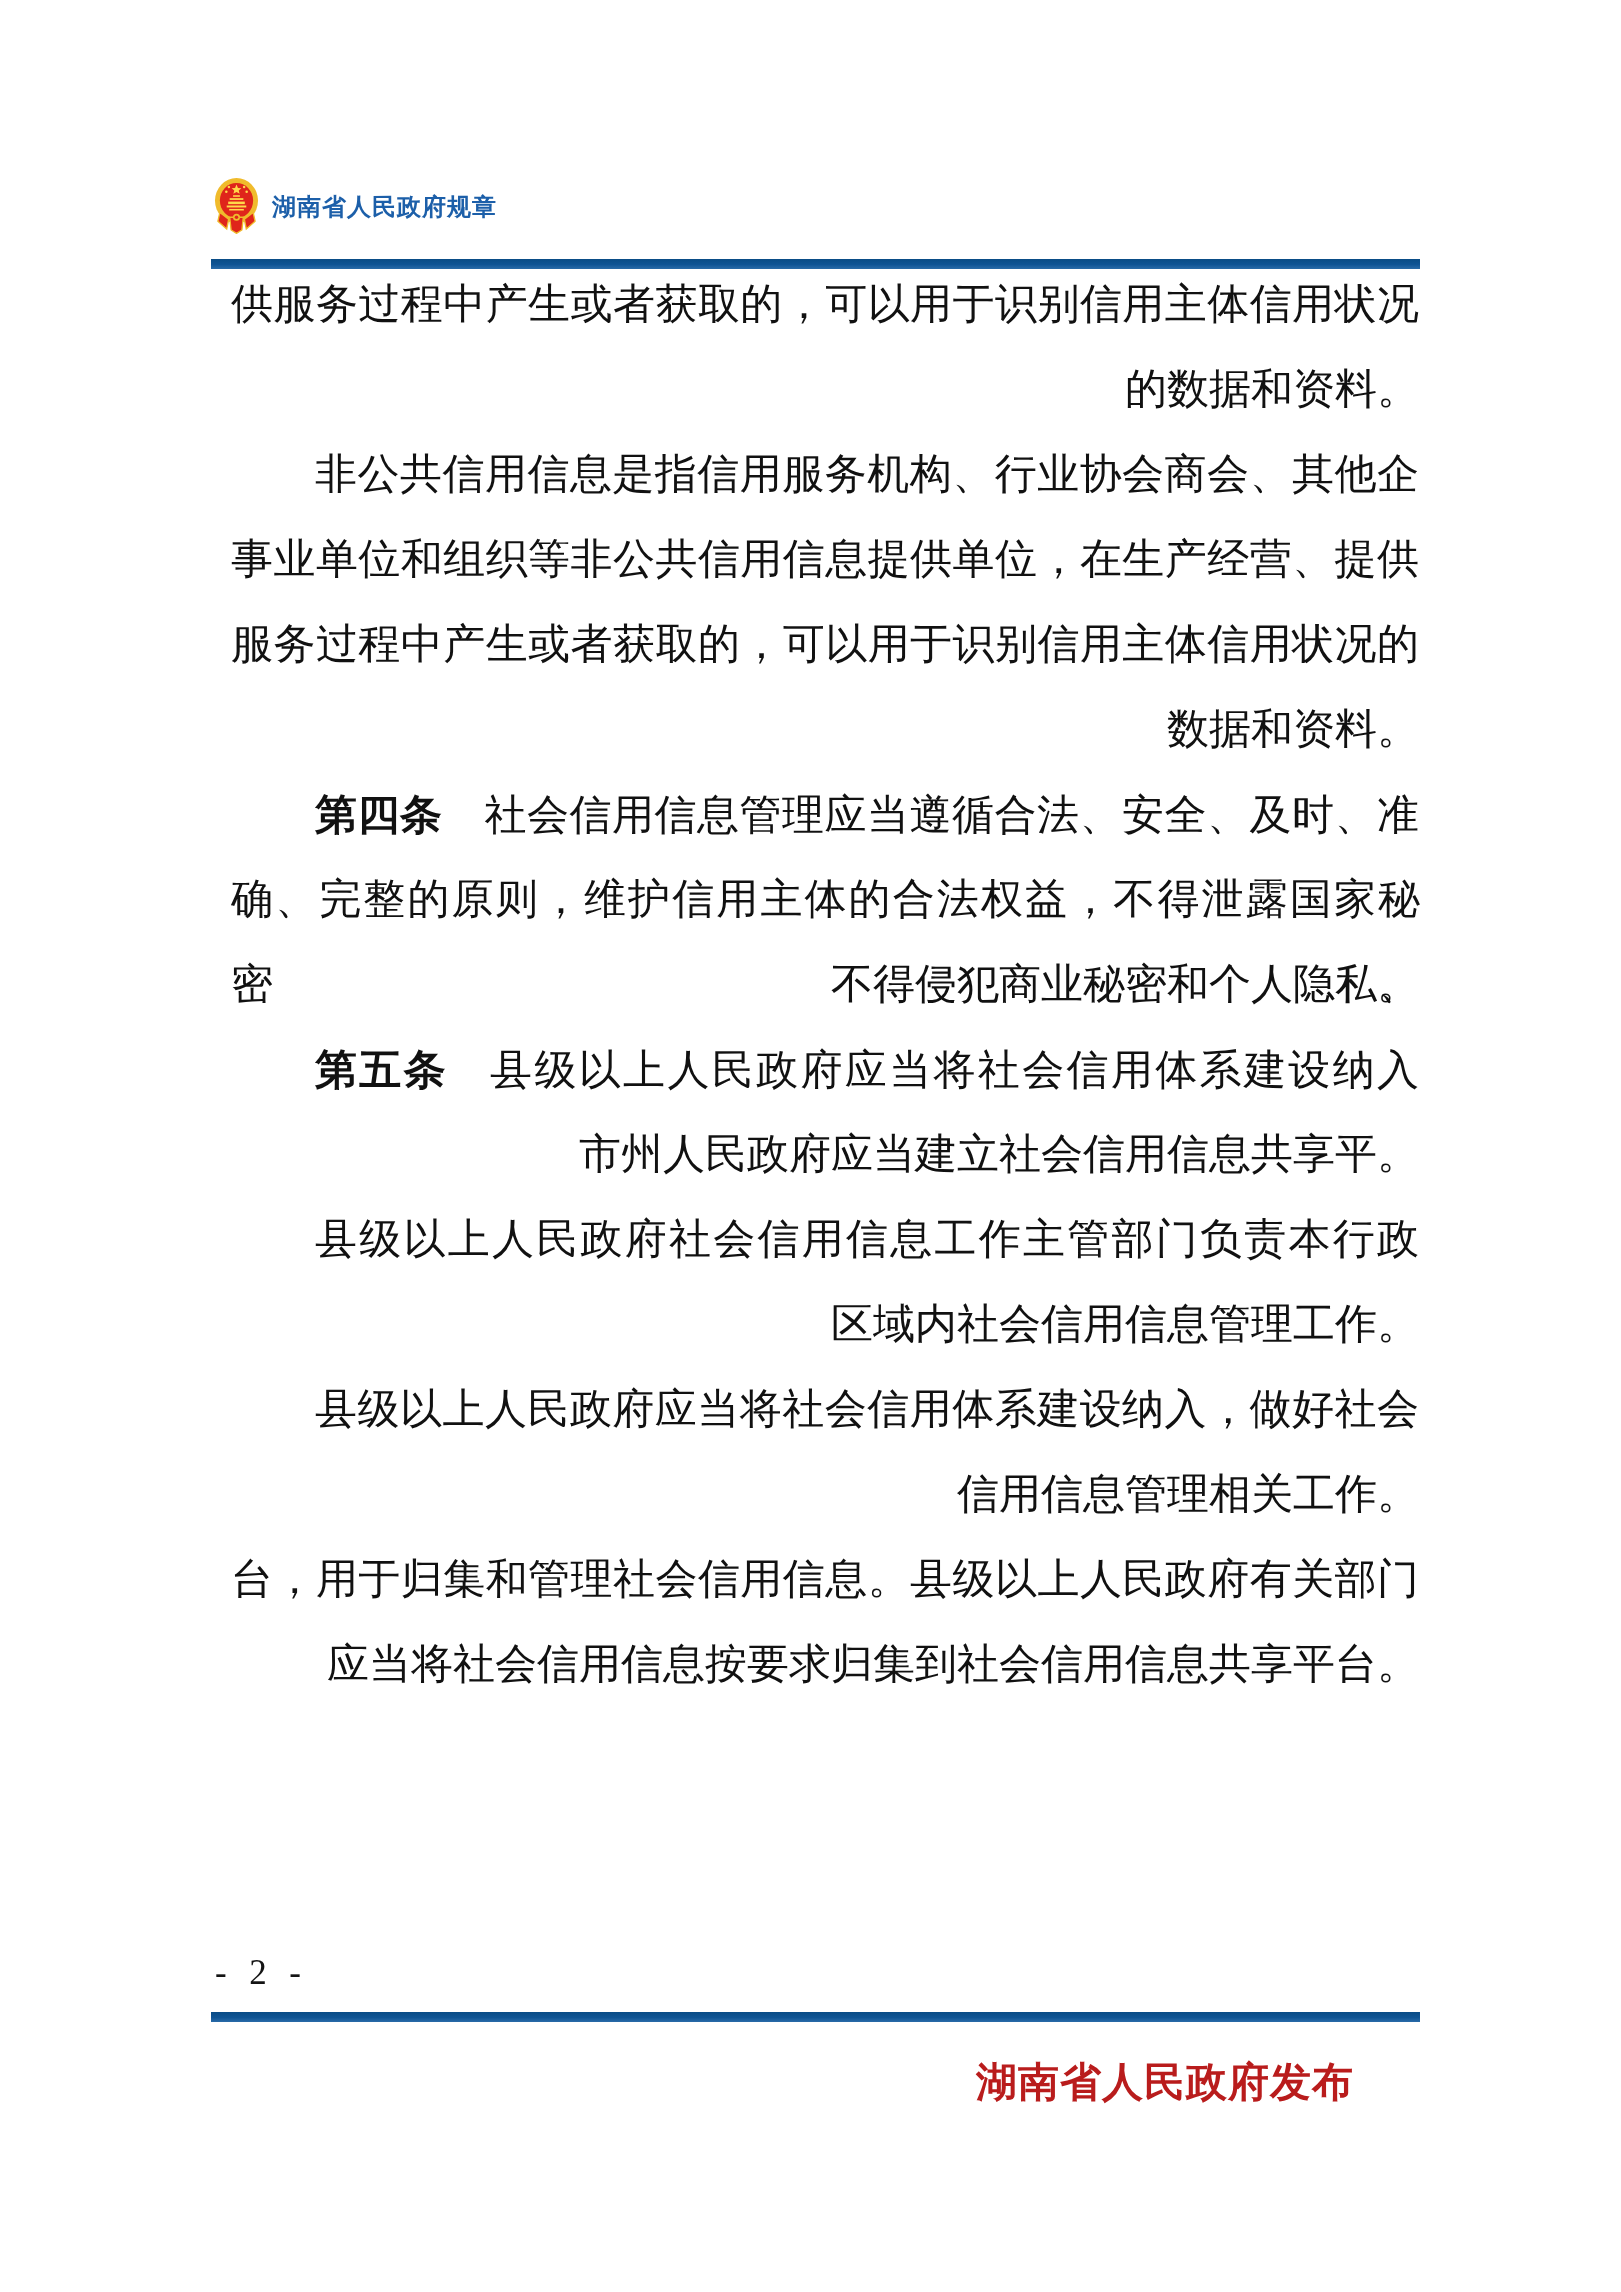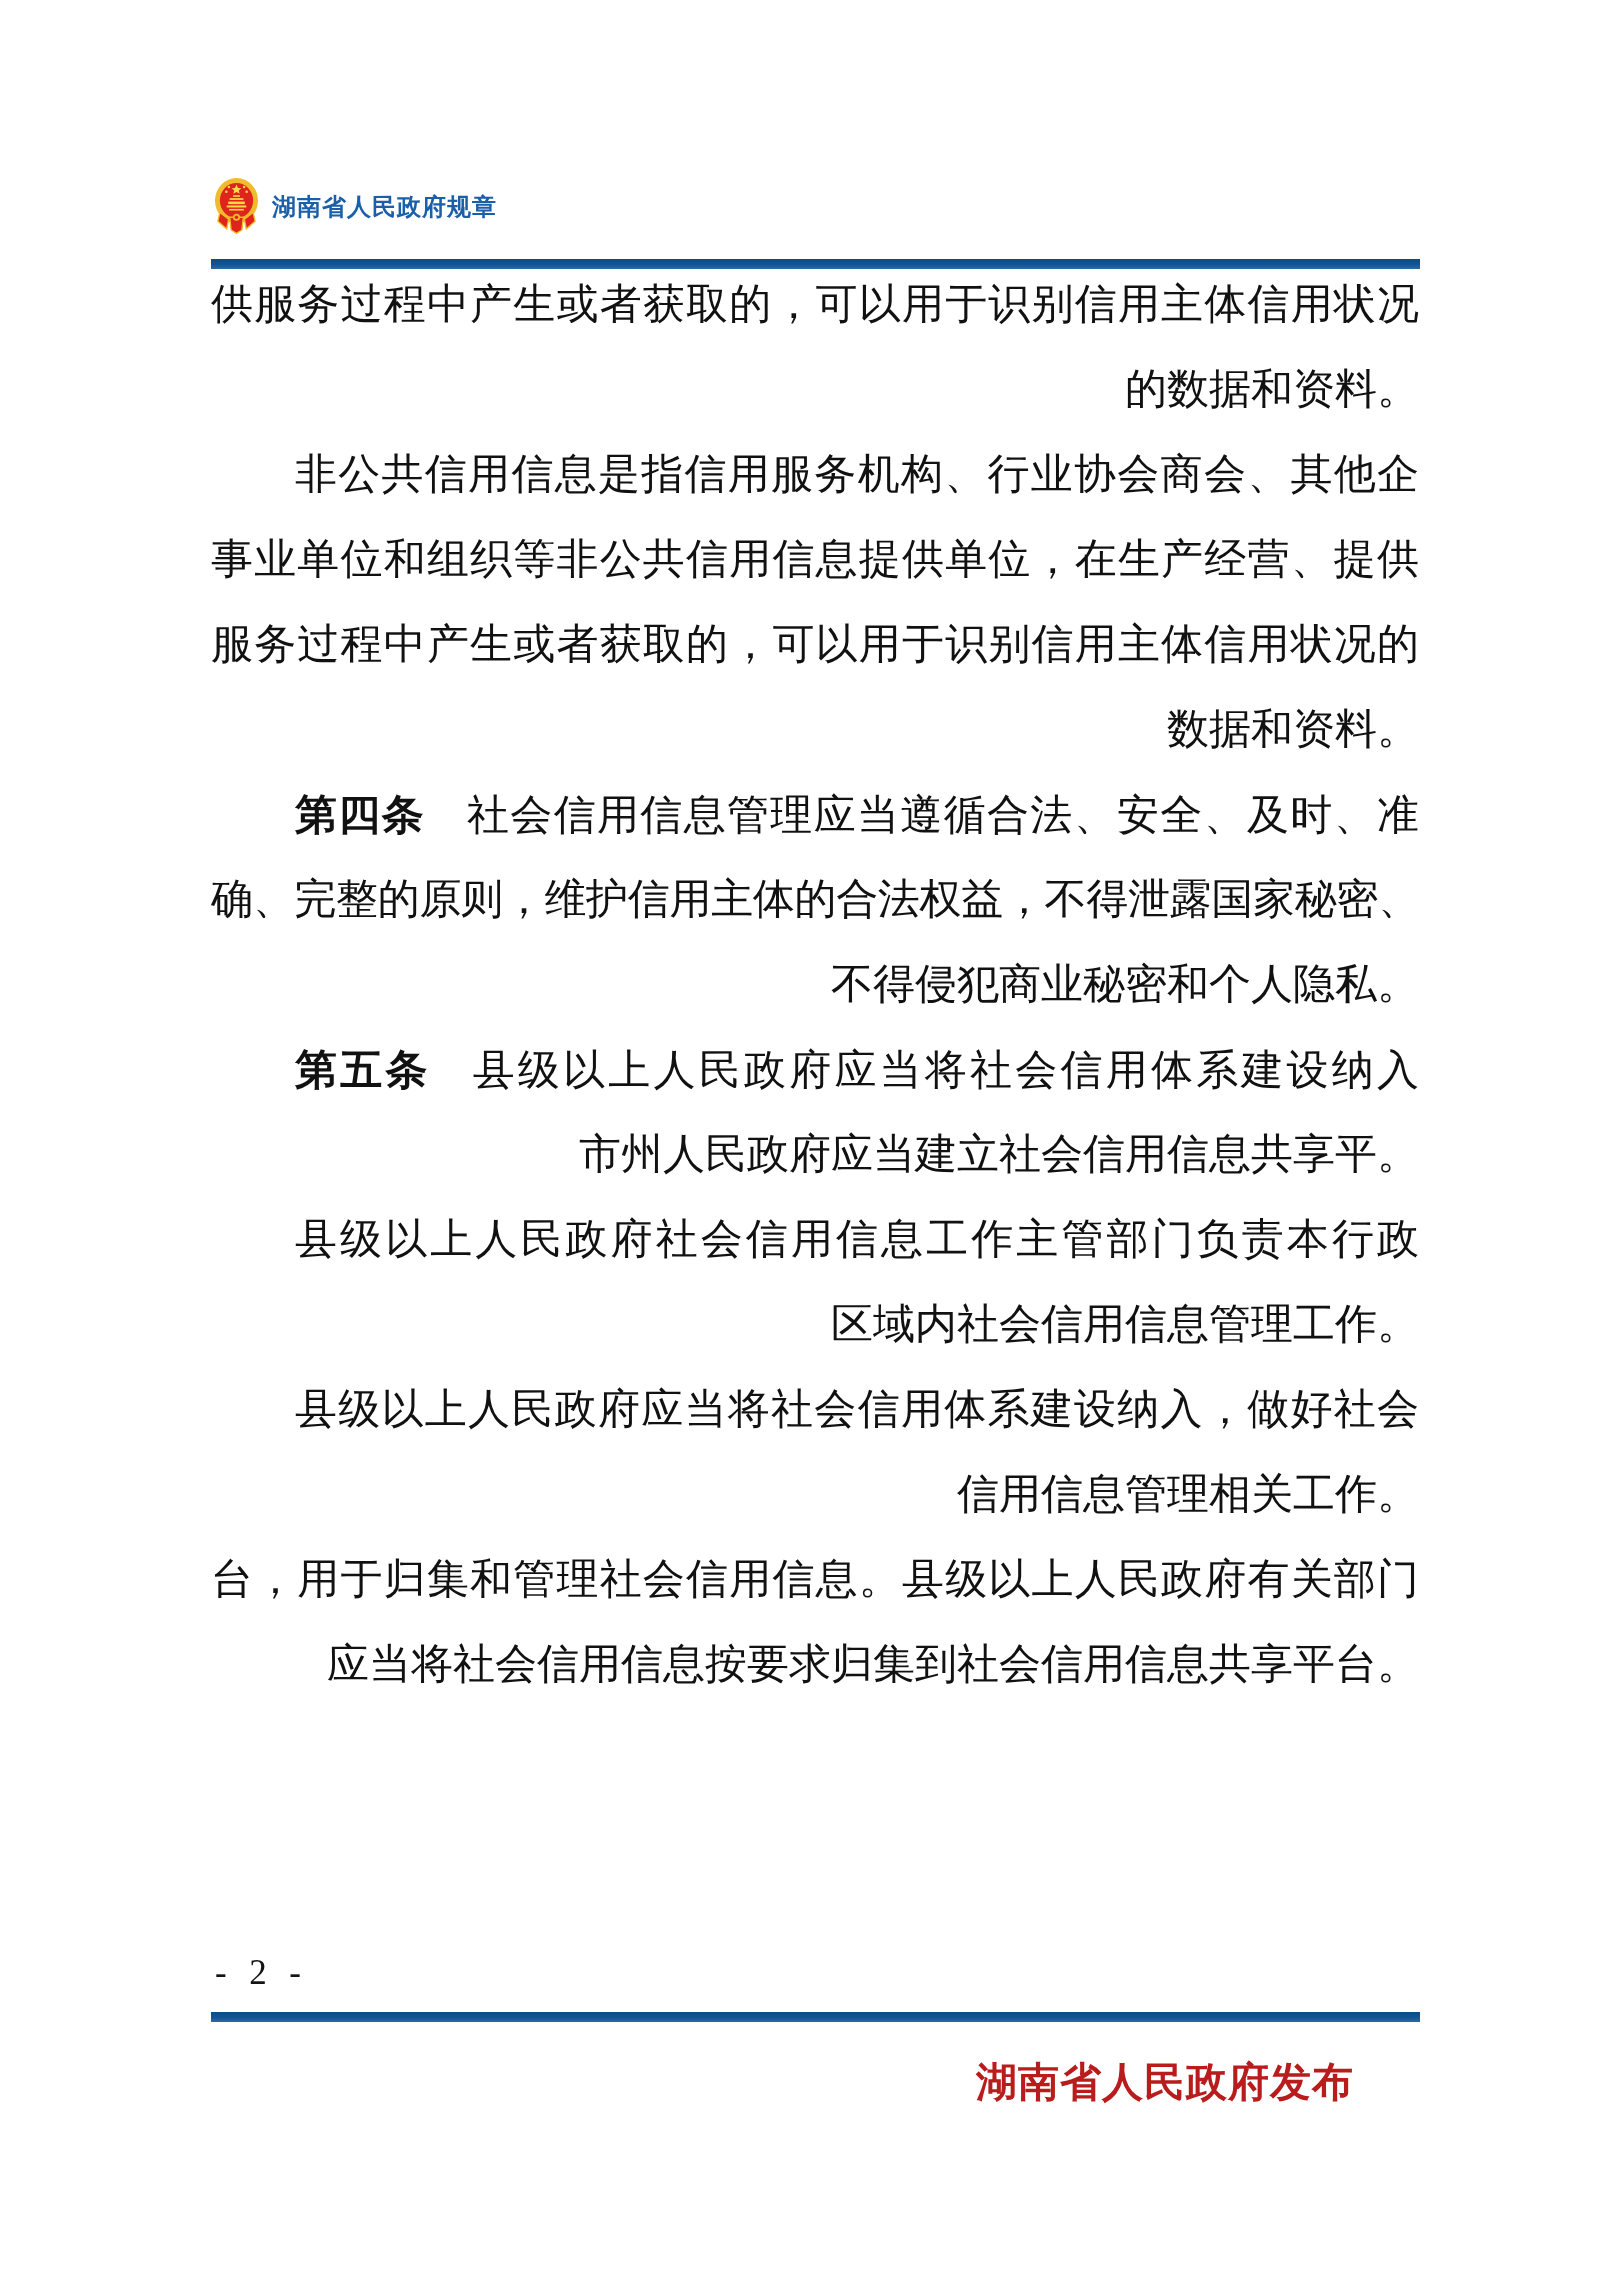--- a/index.html
+++ b/index.html
@@ -34,20 +34,21 @@
   .line{
     height:85px;line-height:85px;font-size:42px;
     white-space:nowrap;
     text-align:right;
   }
   .line.full{
     white-space:normal;
     text-align:justify;
     -moz-text-align-last:justify;
     text-align-last:justify;
+    margin-left:20px;
   }
   .line.indent{text-indent:84px;}
   .line.tight{letter-spacing:-1px;}
   .art{
     font-weight:700;
     font-family:"Liberation Sans","DejaVu Sans",sans-serif;
     margin-right:42px;
   }
 
   

